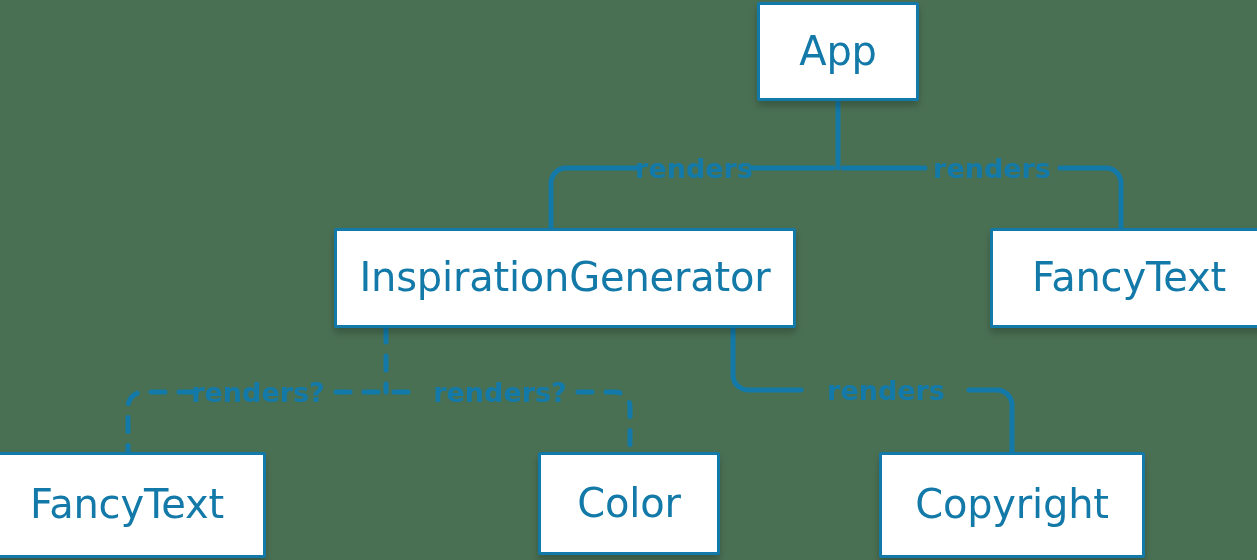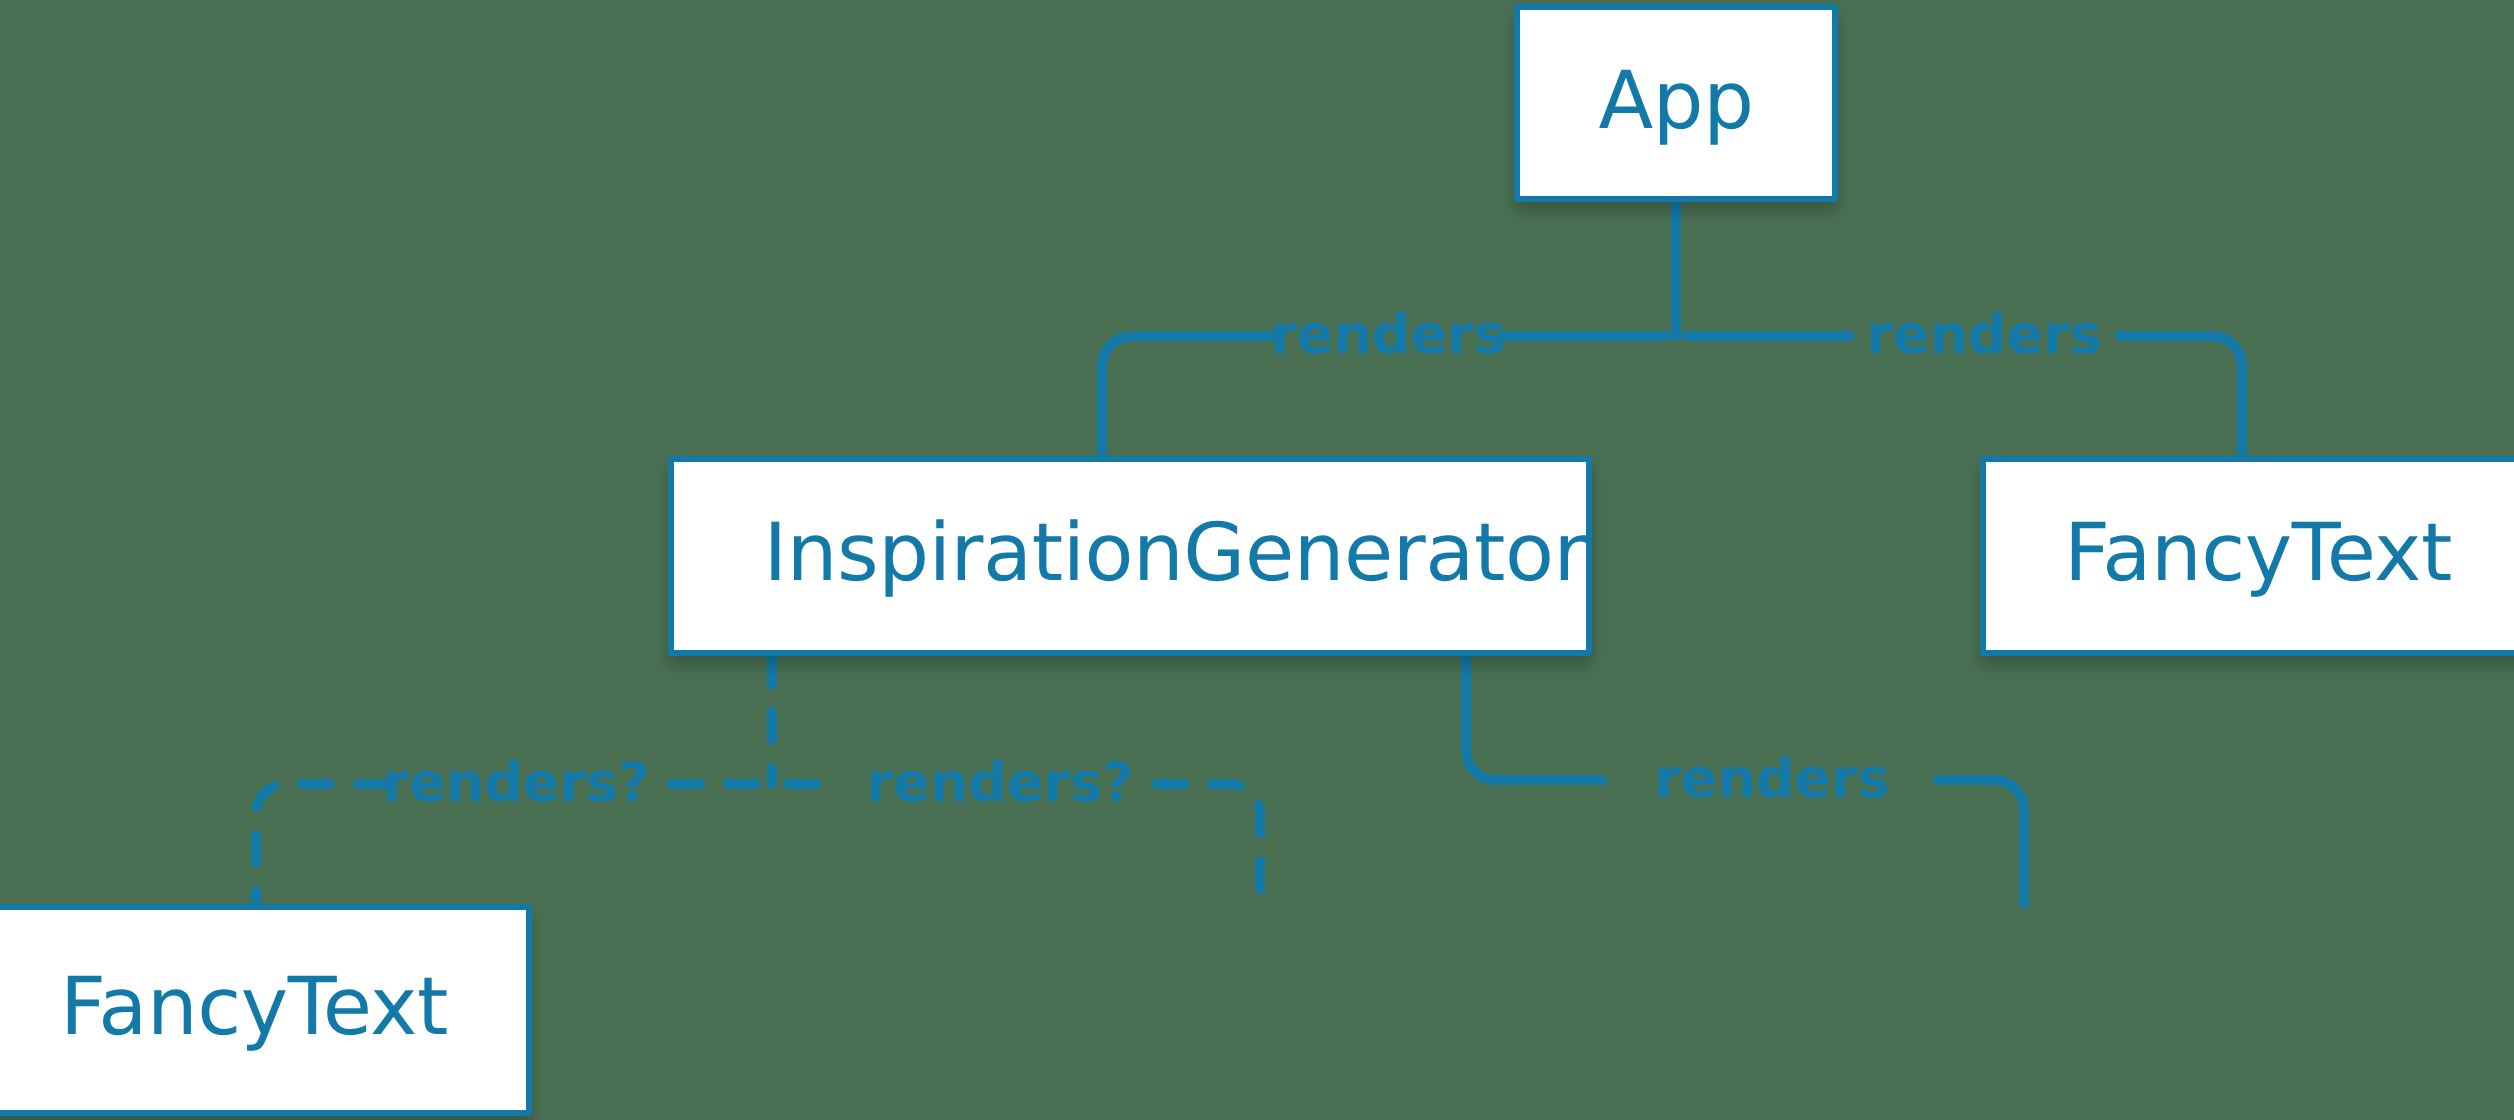--- a/index.html
+++ b/index.html
@@ -48,21 +48,21 @@
     color: #1279a8;
     font-size: 27px;
     line-height: 1;
     white-space: nowrap;
     z-index: 3;
     transform: translate(-50%, -50%);
     font-weight: bold;
   }
   
   #node-app        { left: 757px;  top: 2px;   width: 162px; height: 99px; }
-  #node-inspgen    { left: 334px;  top: 228px; width: 462px; height: 100px; justify-content: flex-end; }
+  #node-inspgen    { left: 334px;  top: 228px; width: 462px; height: 100px; }
   #node-fancytext-right { left: 990px; top: 228px; width: 278px; height: 100px; }
   #node-fancytext-left  { left: -12px; top: 452px; width: 278px; height: 106px; }
   #node-color      { left: 538px;  top: 452px; width: 182px; height: 103px; }
   #node-copyright  { left: 879px;  top: 452px; width: 266px; height: 106px; }
   
   #label-app-inspgen   { left: 694px; top: 168px; }
   #label-app-fancytext { left: 992px; top: 168px; }
   #label-inspgen-fancytext { left: 258px; top: 392px; }
   #label-inspgen-color     { left: 500px; top: 392px; }
   #label-inspgen-copyright { left: 886px; top: 390px; }
@@ -103,21 +103,27 @@
   </div>
 
   <div class="node" id="node-fancytext-right">
     <span class="node-label">FancyText</span>
   </div>
 
   <div class="node" id="node-fancytext-left">
     <span class="node-label">FancyText</span>
   </div>
 
+  <div class="node" id="node-color">
+    <span class="node-label">Color</span>
+  </div>
 
+  <div class="node" id="node-copyright">
+    <span class="node-label">Copyright</span>
+  </div>
 
   <span class="edge-label" id="label-app-inspgen">renders</span>
   <span class="edge-label" id="label-app-fancytext">renders</span>
   <span class="edge-label" id="label-inspgen-fancytext">renders?</span>
   <span class="edge-label" id="label-inspgen-color">renders?</span>
   <span class="edge-label" id="label-inspgen-copyright">renders</span>
 
 </div>
 
 </body></html>

